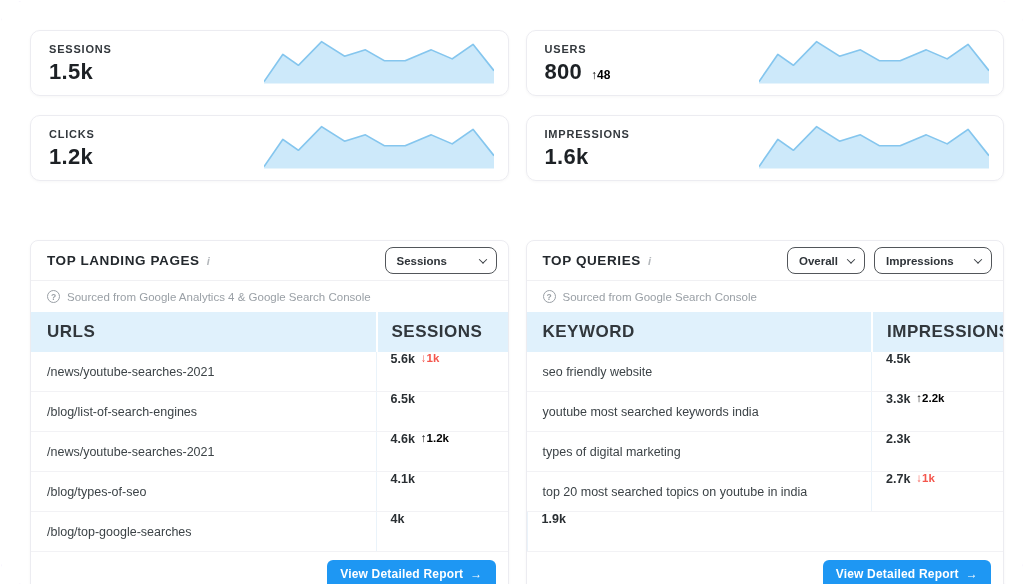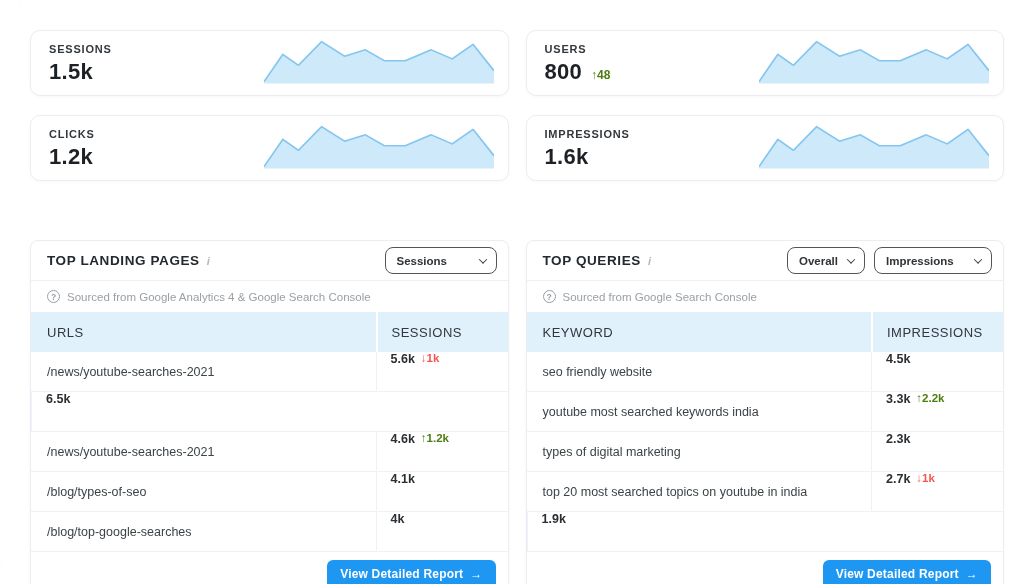--- a/index.html
+++ b/index.html
@@ -19,21 +19,21 @@
   
   .stats-grid{ display:grid; grid-template-columns:1fr 1fr; column-gap:17px; row-gap:19px; margin-bottom:17px; }
   .stat-card{
     position:relative; height:66px; border:1px solid #ececf1; border-radius:10px; background:#fff;
     box-shadow:0 1px 3px rgba(40,40,60,.04); padding:12px 0 0 18px; overflow:hidden;
   }
   .stat-label{ font-size:11px; font-weight:bold; letter-spacing:.8px; color:#33383d; }
   .stat-value-row{ display:flex; align-items:baseline; gap:9px; margin-top:4px; }
   .stat-value{ font-size:22px; font-weight:bold; color:#1d2125; letter-spacing:.3px; }
   .stat-delta{ font-size:12px; font-weight:bold; }
-  .up{ color:#4d7c0f; } .down{ color:#f4564d; }
+  .up{ color:#000000; } .down{ color:#f4564d; }
   .spark{ position:absolute; right:14px; top:7px; width:230px; height:50px; }
   .spark svg{ width:100%; height:100%; display:block; }
 
   
   .tables-grid{ display:grid; grid-template-columns:1fr 1fr; column-gap:17px; }
   .panel{
     height:357px; border:1px solid #ececf1; border-radius:8px; background:#fff;
     box-shadow:0 1px 3px rgba(40,40,60,.04); display:flex; flex-direction:column; overflow:hidden;margin-top:42px;
   }
   .panel-header{ height:40px; flex:0 0 40px; display:flex; align-items:center; padding:0 11px 0 16px; border-bottom:1px solid #f0f0f3; }
@@ -46,21 +46,21 @@
     height:27px; padding:0 10px 0 11px; margin-left:9px; cursor:pointer;
   }
   .dropdown .dd-label{ font-size:11.5px; font-weight:bold; color:#2e3338; }
   .chev{ width:6px; height:6px; border-right:1.6px solid #3a3f44; border-bottom:1.6px solid #3a3f44; transform:rotate(45deg) translate(-1px,-1px); }
   .panel-source{ height:31px; flex:0 0 31px; display:flex; align-items:center; gap:7px; padding:0 16px; color:#9aa0a6; font-size:11.5px; }
   .q-icon{
     width:13px; height:13px; border:1px solid #9aa0a6; border-radius:50%;
     display:flex; align-items:center; justify-content:center; font-size:8.5px; font-weight:bold; color:#9aa0a6; flex:0 0 13px;
   }
   .thead{ height:40px; flex:0 0 40px; display:grid; grid-template-columns:1fr 132px; background:#e0f1fc; align-items:center; }
-  .th{ font-size:13px; font-weight:normal; letter-spacing:.5px; color:#31373c; padding-left:16px; }
+  .th{ font-size:17px; font-weight:bold; letter-spacing:.5px; color:#31373c; padding-left:16px; }
   .th.val{ padding-left:14px; border-left:2px solid #ffffff; height:100%; display:flex; align-items:center; }
   .tbody{ flex:0 0 200px; }
   .trow{ height:40px; display:grid; grid-template-columns:1fr 132px; align-items:center; border-bottom:1px solid #f2f2f5; }
   .cell-name{ font-size:12.5px; color:#3c4347; padding-left:16px; white-space:nowrap; overflow:hidden; }
   .cell-value{ font-size:12.5px; font-weight:bold; color:#2a2f33; padding-left:14px; border-left:1px solid #eaf3fa; height:100%; display:flex; align-items:flex-start; gap:6px; }
   .delta{ font-size:11.5px; font-weight:bold; }
   .panel-footer{ flex:1; display:flex; align-items:center; justify-content:flex-end; padding:0 12px; }
   .btn{
     background:#1e97f3; color:#fff; border:none; border-radius:6px; height:29px;
     padding:0 13px; font-family:"Liberation Sans",sans-serif; font-size:12px; font-weight:bold;
@@ -153,20 +153,21 @@
           </div>
           <div class="tbody">
               <div class="trow">
                 <div class="cell-name">/news/youtube-searches-2021</div>
                 <div class="cell-value">
                   <span>5.6k</span>
                   <span class="delta down">↓1k</span>
                 </div>
               </div>
               <div class="trow">
+                <div class="cell-name">/blog/list-of-search-engines</div>
                 <div class="cell-value">
                   <span>6.5k</span>
                 </div>
               </div>
               <div class="trow">
                 <div class="cell-name">/news/youtube-searches-2021</div>
                 <div class="cell-value">
                   <span>4.6k</span>
                   <span class="delta up">↑1.2k</span>
                 </div>

